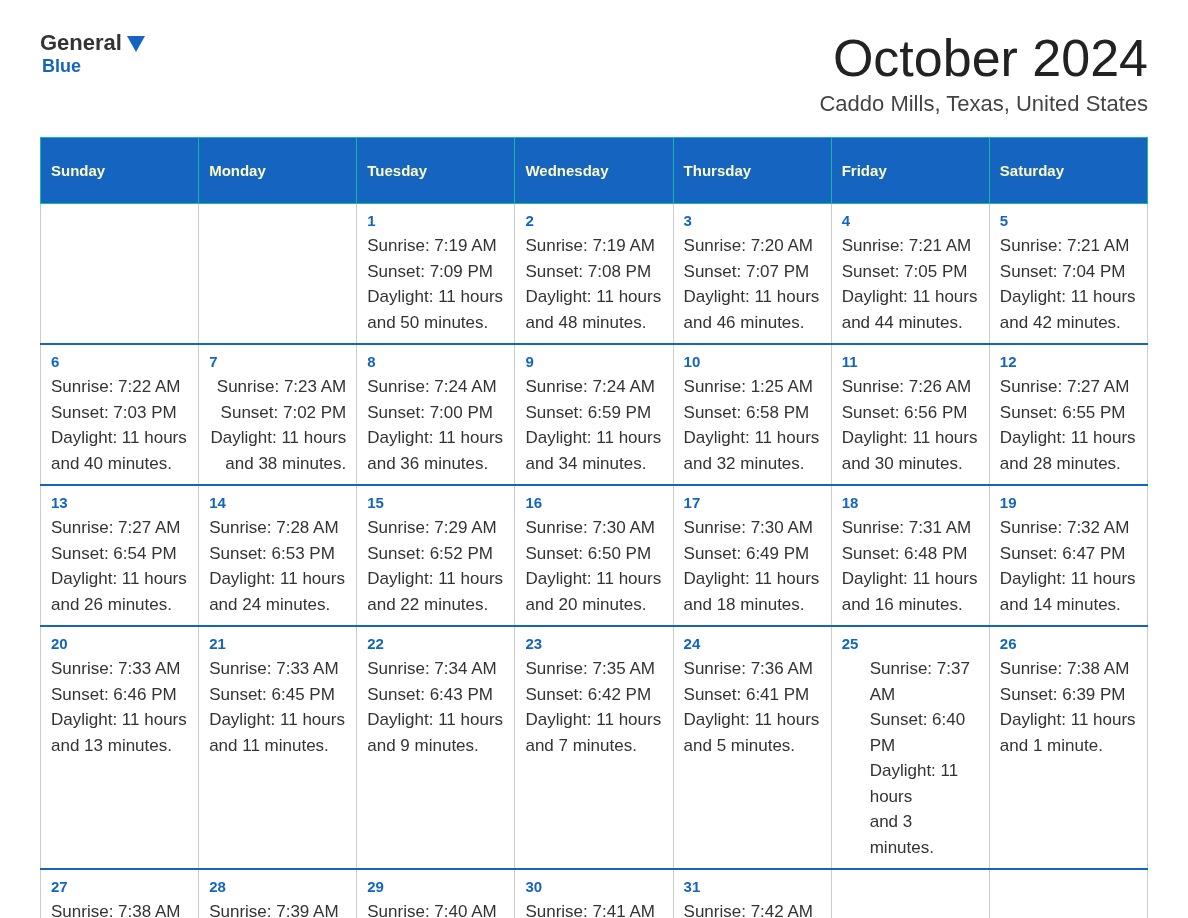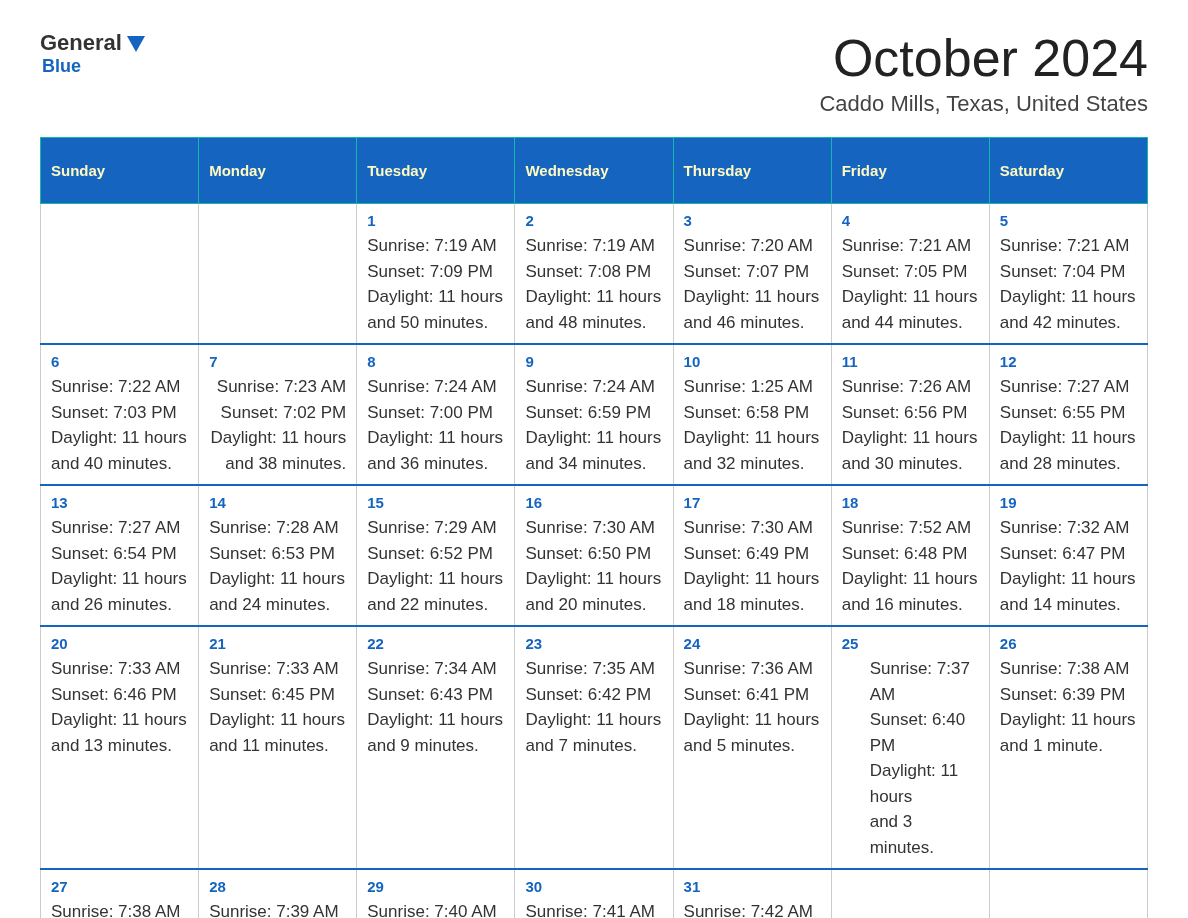--- a/index.html
+++ b/index.html
@@ -241,21 +241,21 @@
         </td>
         <td>
           <span class="day-number">17</span>
           <div class="day-info" style="white-space: pre-line;">Sunrise: 7:30 AM
 Sunset: 6:49 PM
 Daylight: 11 hours
 and 18 minutes.</div>
         </td>
         <td>
           <span class="day-number">18</span>
-          <div class="day-info" style="white-space: pre-line;">Sunrise: 7:52 AM
+          <div class="day-info" style="white-space: pre-line;">Sunrise: 7:31 AM
 Sunset: 6:48 PM
 Daylight: 11 hours
 and 16 minutes.</div>
         </td>
         <td>
           <span class="day-number">19</span>
           <div class="day-info" style="white-space: pre-line;">Sunrise: 7:32 AM
 Sunset: 6:47 PM
 Daylight: 11 hours
 and 14 minutes.</div>

